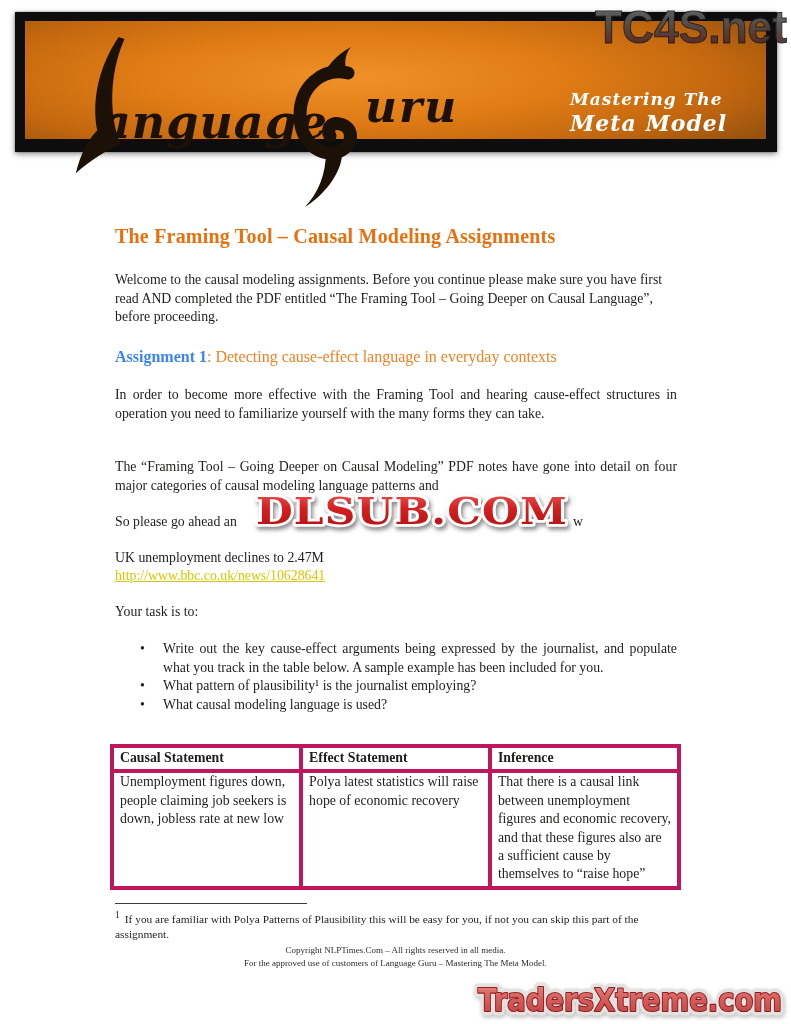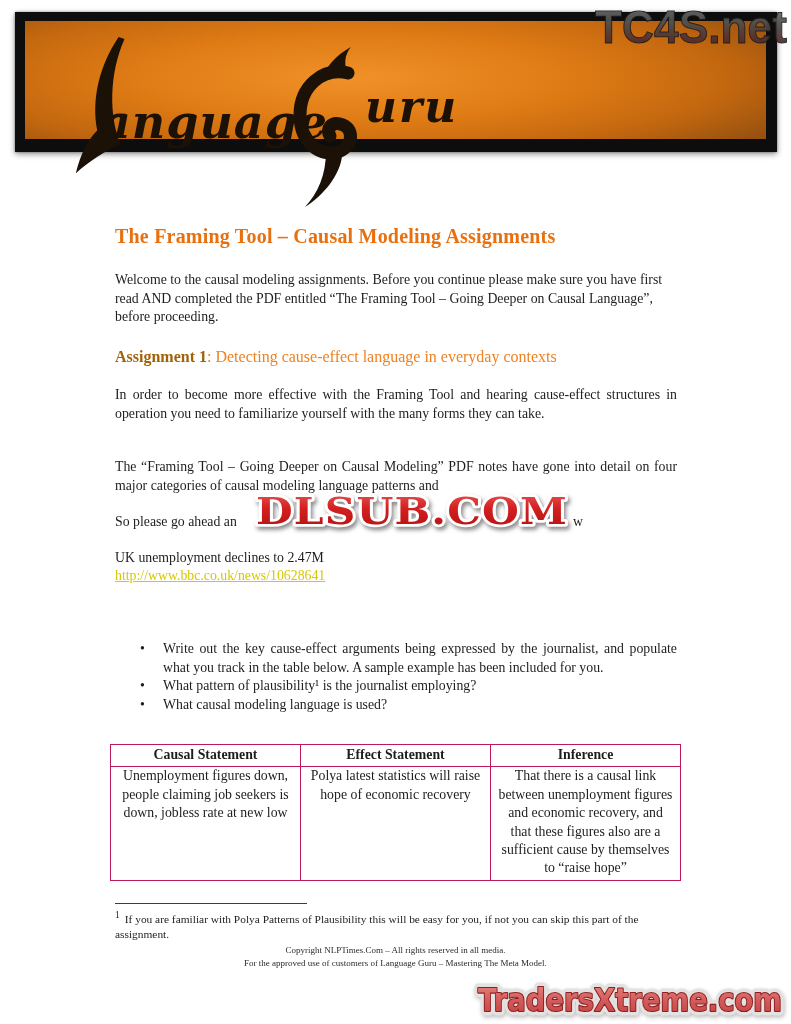--- a/index.html
+++ b/index.html
@@ -45,43 +45,43 @@
   
   .blk { position:absolute; left:115px; width:562px; font-size:13.8px; line-height:18.6px; }
   .just { text-align:justify; }
 
   .doc-title {
     top:224px; font-size:20px; line-height:24px; font-weight:bold;
     color:#e8700e; letter-spacing:0.2px;
   }
   .p1 { top:271px; }
   .h2 { top:347px; font-size:16px; line-height:20px; }
-  .h2 .h2-bold { font-weight:bold; color:#a16207; }
+  .h2 .h2-bold { font-weight:bold; color:#3b82f6; }
   .h2 .h2-rest { color:#ee8222; }
   .p2 { top:386px; }
   .p3 { top:458px; }
   .p4 { top:513px; height:19px; }
   .p4 .frag-end { position:absolute; left:458px; top:0; }
   .headline { top:549px; }
   .linkline { top:567px; }
   .linkline a { color:#d8c702; text-decoration:underline; }
   .task { top:603px; }
 
   .bullets { top:640px; }
   .bullets ul { list-style:none; }
   .bullets li { position:relative; padding-left:48px; text-align:justify; }
   .bullets li::before { content:"\2022"; position:absolute; left:25px; }
 
   .sample-table {
     position:absolute; left:110px; top:744px; width:571px;
     border-collapse:collapse; font-size:13.8px; line-height:18.4px;
   }
   .sample-table th, .sample-table td {
-    border:1px solid #be185d; width:190px; vertical-align:top;
-    padding:0 6px 2px 6px; text-align:center;
+    border:4px solid #be185d; width:190px; vertical-align:top;
+    padding:0 6px 2px 6px; text-align:left;
   }
   .sample-table th { font-weight:bold; padding-top:1px; }
 
   .fn-rule { position:absolute; left:115px; top:903px; width:192px; border-top:1px solid #3c3c3c; }
   .footnote { top:908px; font-size:11.4px; line-height:15px; }
   .footnote sup { font-size:9.5px; margin-right:5px; }
 
   .footer { position:absolute; left:0; top:944px; width:791px; text-align:center;
     font-size:9px; line-height:13px; color:#2b2b2b; }
 </style>
@@ -95,20 +95,24 @@
       <svg class="logo-l" viewBox="0 0 64 150">
         <path d="M46,0 C26,30 18,64 24,96 C14,106 7,120 2,140 C17,127 32,117 48,110 C36,82 36,38 52,2 Z" fill="#1b1106"></path>
       </svg>
       <span class="logo-word1">anguage</span>
       <svg class="logo-g" viewBox="0 0 76 160">
         <path d="M60,26 C34,20 12,40 12,68 C12,96 34,112 52,104 C66,98 66,80 52,77 C43,75 38,82 42,89" fill="none" stroke="#1b1106" stroke-width="13" stroke-linecap="round"></path>
         <path d="M60,30 C56,18 56,8 63,0 C48,8 37,20 33,35 C41,29 52,27 60,30 Z" fill="#1b1106"></path>
         <path d="M38,104 C38,128 30,146 17,160 C36,148 52,128 54,109 Z" fill="#1b1106"></path>
       </svg>
       <span class="logo-word2">uru</span>
+      <div class="tagline">
+        <div class="tagline-1">Mastering The</div>
+        <div class="tagline-2">Meta Model</div>
+      </div>
     </div>
   </div>
 
   <svg class="wm-tc4s" width="199" height="58">
     <defs>
       <linearGradient id="tcg" x1="0" y1="0" x2="0" y2="1">
         <stop offset="0" stop-color="#7a7a7a"></stop>
         <stop offset="0.45" stop-color="#4d4b4a"></stop>
         <stop offset="1" stop-color="#541515"></stop>
       </linearGradient>
@@ -132,20 +136,21 @@
   </div>
 
   <div class="blk p3 just">The “Framing Tool – Going Deeper on Causal Modeling” PDF notes have gone into detail on four major categories of causal modeling language patterns and</div>
 
   <div class="blk headline">UK unemployment declines to 2.47M</div>
 
   <div class="blk linkline">
     <a href="#">http://www.bbc.co.uk/news/10628641</a>
   </div>
 
+  <div class="blk task">Your task is to:</div>
 
   <div class="blk bullets">
     <ul>
       <li>Write out the key cause-effect arguments being expressed by the journalist, and populate what you track in the table below. A sample example has been included for you.</li>
       <li>What pattern of plausibility¹ is the journalist employing?</li>
       <li>What causal modeling language is used?</li>
     </ul>
   </div>
 
   <table class="sample-table">

